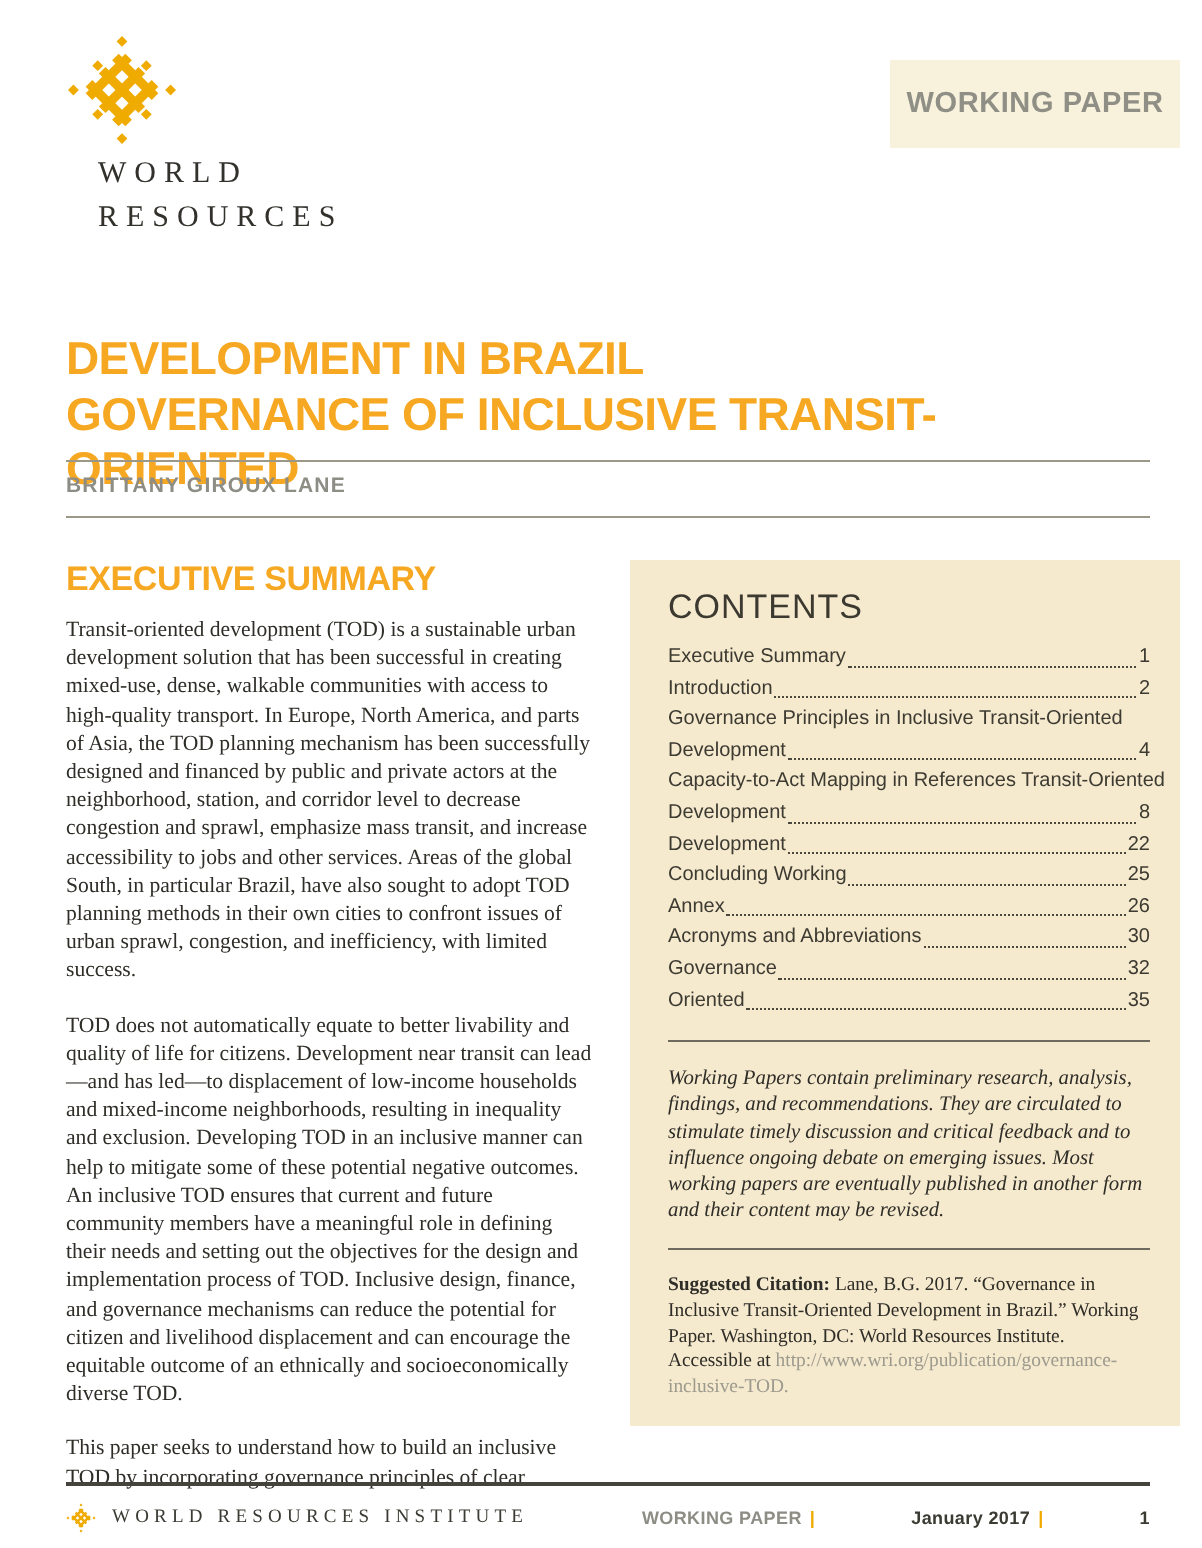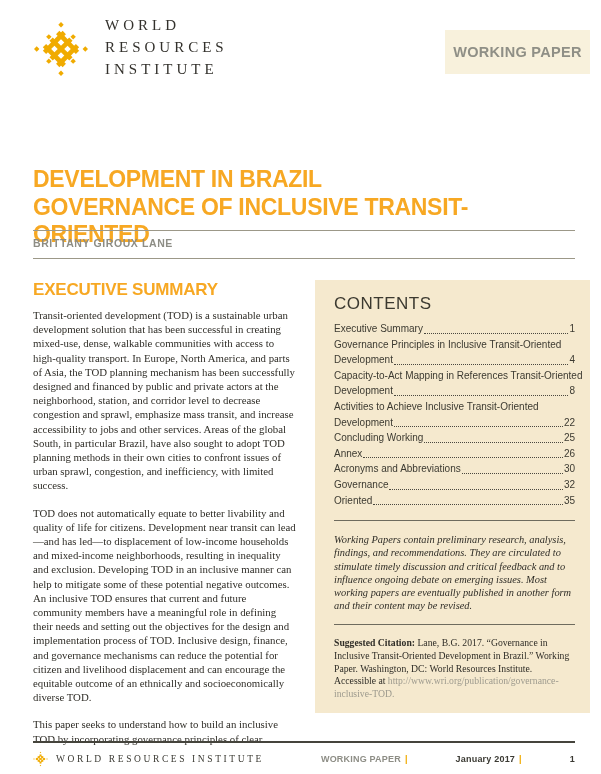--- a/index.html
+++ b/index.html
@@ -4,21 +4,21 @@
 <style>
   * { margin:0; padding:0; box-sizing:border-box; }
   html,body { background:#e8e8e8; }
   .page {
     position:relative; width:601px; height:774px; margin:0 auto;
     background:#ffffff; overflow:hidden;
     font-family:"Liberation Sans", sans-serif; color:#33312b;
   }
 
   
-  .header-logo { position:absolute; top:14px; left:33px; display:flex; align-items:flex-end; }
+  .header-logo { position:absolute; top:14px; left:33px; display:flex; align-items:flex-start;flex-direction:column; }
   .logo-mark { width:56px; height:62px; flex:0 0 auto; }
   .logo-word { margin-left:16px; font-family:"Liberation Serif", serif; font-size:15px;
                line-height:22px; letter-spacing:4px; color:#33312c; }
   .badge { position:absolute; top:30px; left:445px; width:145px; height:44px;
            background:#f8f1dc; display:flex; align-items:center; justify-content:center; }
   .badge span { font-size:14.5px; font-weight:bold; letter-spacing:0.3px; color:#8f8f86; }
 
   
   .doc-title { position:absolute; top:166px; left:33px; width:542px;
                color:#f7a823; font-weight:bold; font-size:23px; line-height:27.5px;
@@ -86,21 +86,20 @@
         <rect x="36" y="36" width="9" height="9"></rect>
         <rect x="-45" y="-4.5" width="9" height="9"></rect>
         <rect x="36" y="-4.5" width="9" height="9"></rect>
         <rect x="-4.5" y="-45" width="9" height="9"></rect>
         <rect x="-4.5" y="36" width="9" height="9"></rect>
       </g>
     </svg>
     <div class="logo-word">
       <div>WORLD</div>
       <div>RESOURCES</div>
-      <div>INSTITUTE</div>
     </div>
   </div>
 
   <div class="badge">
     <span>WORKING PAPER</span>
   </div>
 
   <h1 class="doc-title">
     <div>DEVELOPMENT IN BRAZIL</div>
     <div>GOVERNANCE OF INCLUSIVE TRANSIT-ORIENTED</div>
@@ -117,41 +116,42 @@
   </div>
 
   <div class="contents-box">
     <div class="contents-heading">CONTENTS</div>
     <div class="toc">
       <div class="toc-row">
         <span class="toc-label">Executive Summary</span>
         <span class="toc-dots"></span>
         <span class="toc-page">1</span>
       </div>
+      <div class="toc-row">
+        <span class="toc-label">Introduction</span>
+        <span class="toc-dots"></span>
+        <span class="toc-page">2</span>
+      </div>
       <div class="toc-row prefix">
         <span class="toc-label">Governance Principles in Inclusive Transit-Oriented</span>
 
       </div>
       <div class="toc-row">
         <span class="toc-label">Development</span>
         <span class="toc-dots"></span>
         <span class="toc-page">4</span>
       </div>
       <div class="toc-row prefix">
         <span class="toc-label">Capacity-to-Act Mapping in References Transit-Oriented</span>
 
       </div>
       <div class="toc-row">
         <span class="toc-label">Development</span>
         <span class="toc-dots"></span>
         <span class="toc-page">8</span>
-      </div>
-      <div class="toc-row prefix">
-        <span class="toc-label">Activities to Achieve Inclusive Transit-Oriented</span>
-
       </div>
       <div class="toc-row">
         <span class="toc-label">Development</span>
         <span class="toc-dots"></span>
         <span class="toc-page">22</span>
       </div>
       <div class="toc-row">
         <span class="toc-label">Concluding Working</span>
         <span class="toc-dots"></span>
         <span class="toc-page">25</span>

